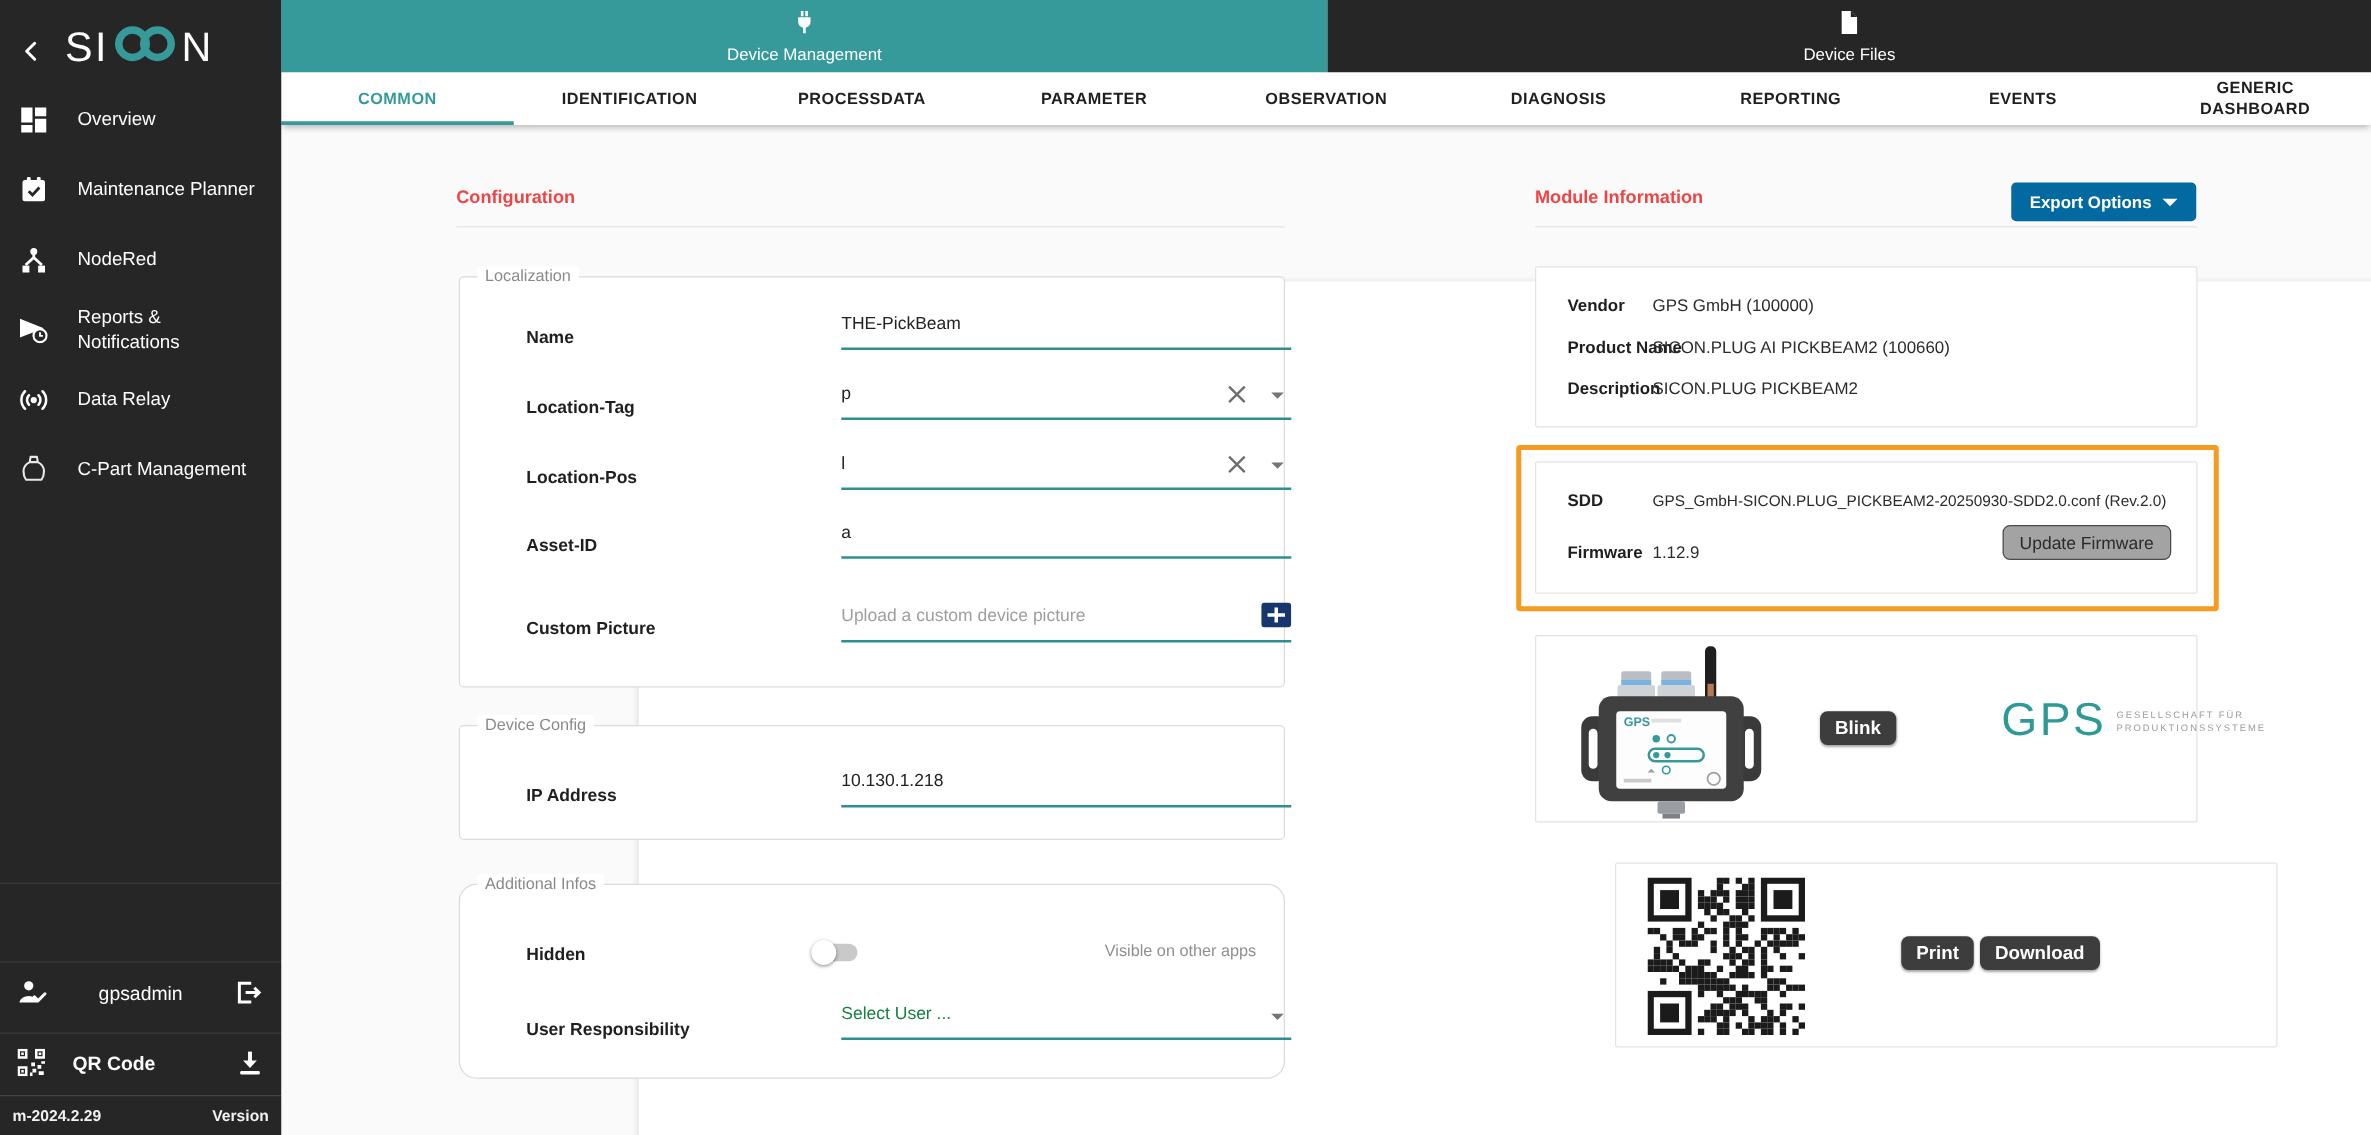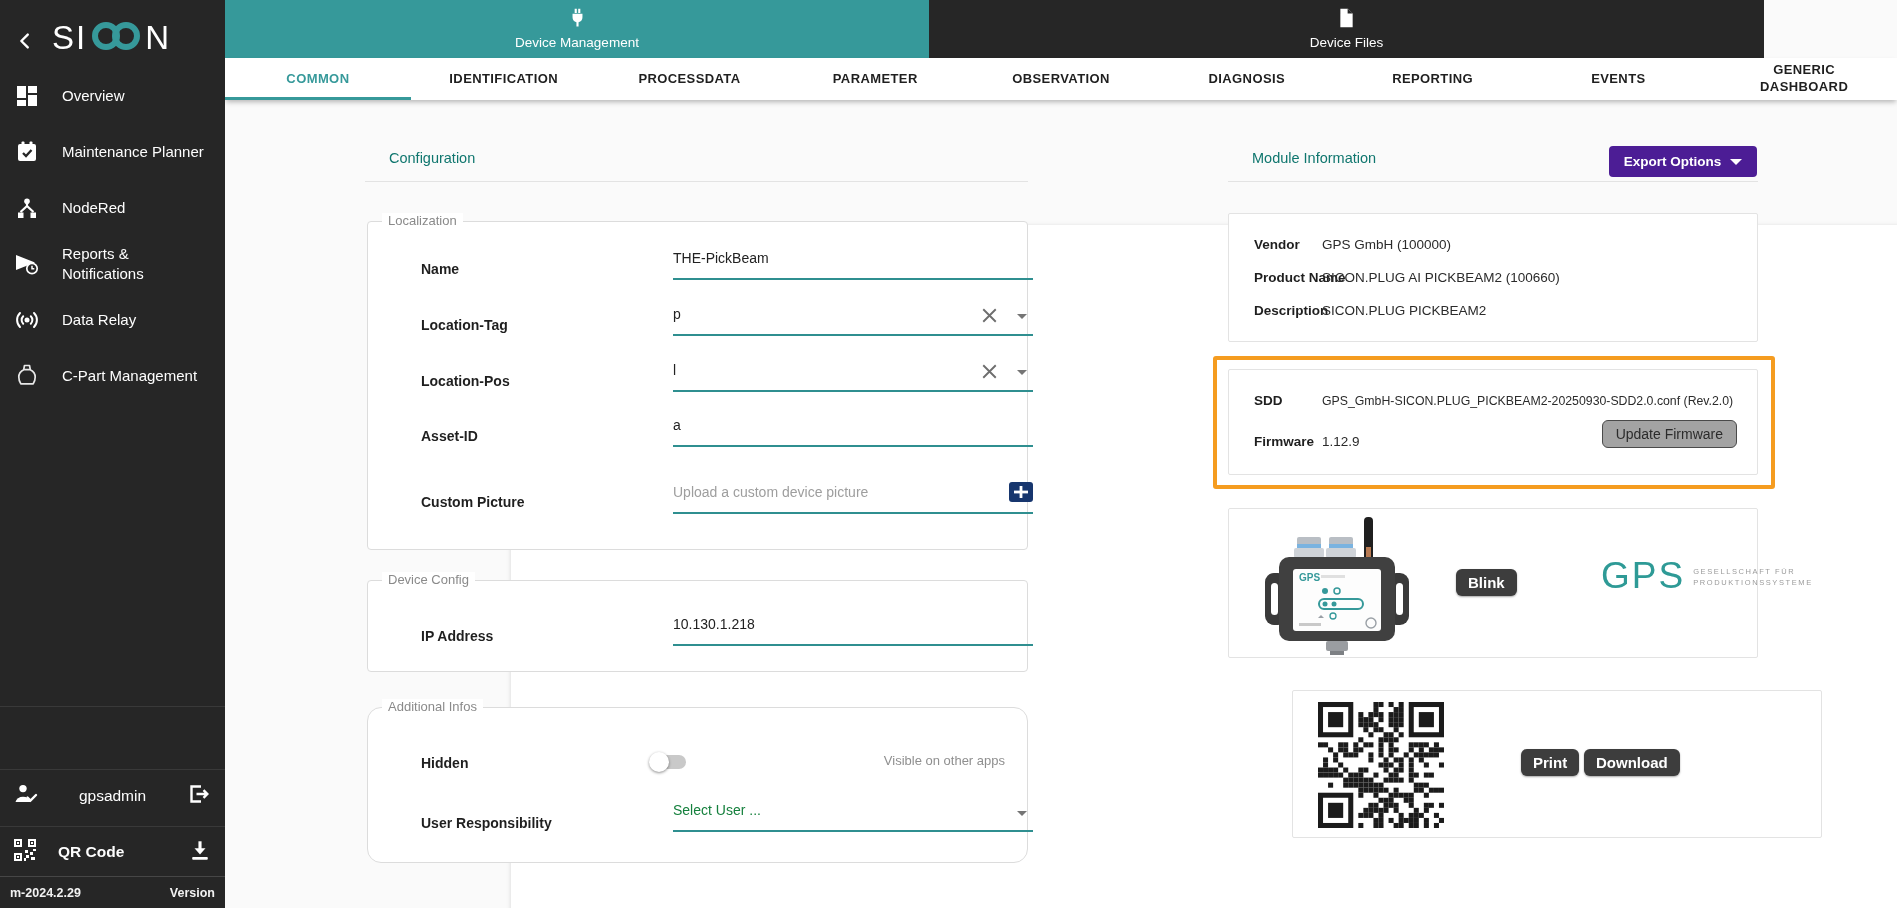--- a/index.html
+++ b/index.html
@@ -24,54 +24,54 @@
   .user-row { position:absolute; left:0; top:770px; width:225px; height:52px; display:flex; align-items:center; padding:0 14px; }
   .user-row .uname { flex:1; text-align:center; font-size:15.5px; color:#fdfdfd; }
   .qr-row { position:absolute; left:0; top:828px; width:225px; height:48px; display:flex; align-items:center; padding:0 14px; }
   .qr-row .qlabel { flex:1; margin-left:22px; font-size:15.5px; font-weight:700; color:#fdfdfd; }
   .version-row { position:absolute; left:0; top:876px; width:225px; height:32px; border-top:1px solid rgba(255,255,255,0.15); display:flex; align-items:center; justify-content:space-between; padding:0 10px; font-size:12.5px; font-weight:700; color:#f2f2f2; }
 
   
   #topbar { position:absolute; left:225px; top:0; width:1672px; height:58px; display:flex; }
   .top-tab { display:flex; flex-direction:column; align-items:center; justify-content:center; color:#fff; cursor:pointer; }
   .top-tab .tt-label { font-size:13.5px; margin-top:3px; }
-  .top-tab.teal { width:704px; background:#36999a; }
+  .top-tab.teal { width:837px; background:#36999a; }
   .top-tab.dark { width:835px; background:#262626; }
 
   
   #tabs { position:absolute; left:225px; top:58px; width:1672px; height:42px; background:#fff; display:flex; box-shadow:0 3px 5px -1px rgba(0,0,0,0.28); z-index:4; }
   .tab { flex:1 1 0; display:flex; align-items:center; justify-content:center; text-align:center; font-size:13px; font-weight:700; letter-spacing:0.4px; color:#1f1f1f; line-height:1.3; padding:0 26px; cursor:pointer; position:relative; }
   .tab.active { color:#36999a; }
   .tab.active::after { content:""; position:absolute; left:0; right:0; bottom:0; height:3px; background:#36999a; }
 
   
   #content { position:absolute; left:225px; top:100px; width:1672px; height:808px; background:#fafafa; }
   .main-card { position:absolute; left:286px; top:125px; width:1587px; height:830px; background:#fff; border-radius:8px; box-shadow:0 1px 5px rgba(0,0,0,0.14); }
 
-  .sec-title { position:absolute; font-size:14.5px; font-weight:400; color:#0f766e;margin-left:24px; }
+  .sec-title { position:absolute; font-size:14.5px; font-weight:700; color:#ef4444; }
   .divider { position:absolute; height:1px; background:#e3e3e3; }
 
   .fieldset { position:absolute; border:1px solid #dcdcdc; border-radius:4px; background:#fff; }
   .legend { position:absolute; top:-9px; left:14px; background:#fff; padding:0 6px; font-size:13px; color:#8a8a8a; }
   .flabel { position:absolute; left:21px; font-size:14px; font-weight:700; color:#1f1f1f;padding-left:32px; }
   .ctrl { position:absolute; left:281px; width:360px; height:32px; border-bottom:2px solid #2f8f90;margin-left:24px; }
   .ctrl input { width:100%; border:none; outline:none; background:transparent; font-family:inherit; font-size:14px; color:#222; padding:2px 0 6px 0; }
   .ctrl input::placeholder { color:#9e9e9e; }
   .ctrl .clear-x { position:absolute; right:36px; top:4px; cursor:pointer; }
   .caret { width:0; height:0; border-left:5px solid transparent; border-right:5px solid transparent; border-top:5.5px solid #757575; }
   .ctrl .caret { position:absolute; right:6px; top:10px; cursor:pointer; }
   .addpic { position:absolute; right:0; top:0; cursor:pointer; }
 
   .toggle { position:absolute; left:281px; width:40px; height:20px; cursor:pointer; }
   .toggle .track { position:absolute; left:3px; top:3px; width:34px; height:14px; background:#c9c9c9; border-radius:7px; }
   .toggle .knob { position:absolute; left:0; top:0; width:20px; height:20px; background:#fff; border-radius:50%; box-shadow:0 1px 3px rgba(0,0,0,0.45); }
   .hint { position:absolute; font-size:13px; color:#8f8f8f; }
   .sel-placeholder { font-size:14px; color:#15803d; padding-top:2px; }
 
-  .btn-navy { position:absolute; background:#4c1d95; color:#fff; border:none; border-radius:4px; font-family:inherit; font-size:13.5px; font-weight:700; display:flex; align-items:center; justify-content:center; gap:9px; cursor:pointer; }
+  .btn-navy { position:absolute; background:#0369a1; color:#fff; border:none; border-radius:4px; font-family:inherit; font-size:13.5px; font-weight:700; display:flex; align-items:center; justify-content:center; gap:9px; cursor:pointer; }
   .btn-outline { position:absolute; background:#a3a3a3; color:#2b2b2b; border:1px solid #4a4a4a; border-radius:6px; font-family:inherit; font-size:14px; padding:5px 13px; cursor:pointer; }
   .btn-dark { position:absolute; background:#3d3d3d; color:#fff; border:none; border-radius:6px; font-family:inherit; font-size:15px; font-weight:700; padding:5px 12px; box-shadow:0 1px 2px rgba(0,0,0,0.35); cursor:pointer; }
 
   .info-card { position:absolute; border:1px solid #e3e3e3; border-radius:2px; background:#fff; }
   .icl { position:absolute; left:25px; font-size:13.5px; font-weight:700; color:#1f1f1f; }
   .icv { position:absolute; left:93px; font-size:13.5px; color:#2b2b2b; }
   .orange-frame { position:absolute; left:1213px; top:356px; width:562px; height:133px; border:4px solid #f59c20; border-radius:3px; pointer-events:none; }
 
   .gps-logo { position:absolute; display:flex; align-items:flex-start; }
   .gps-logo .g-main { font-size:37px; color:#2e9a96; letter-spacing:2px; line-height:0.9; font-weight:400; }

